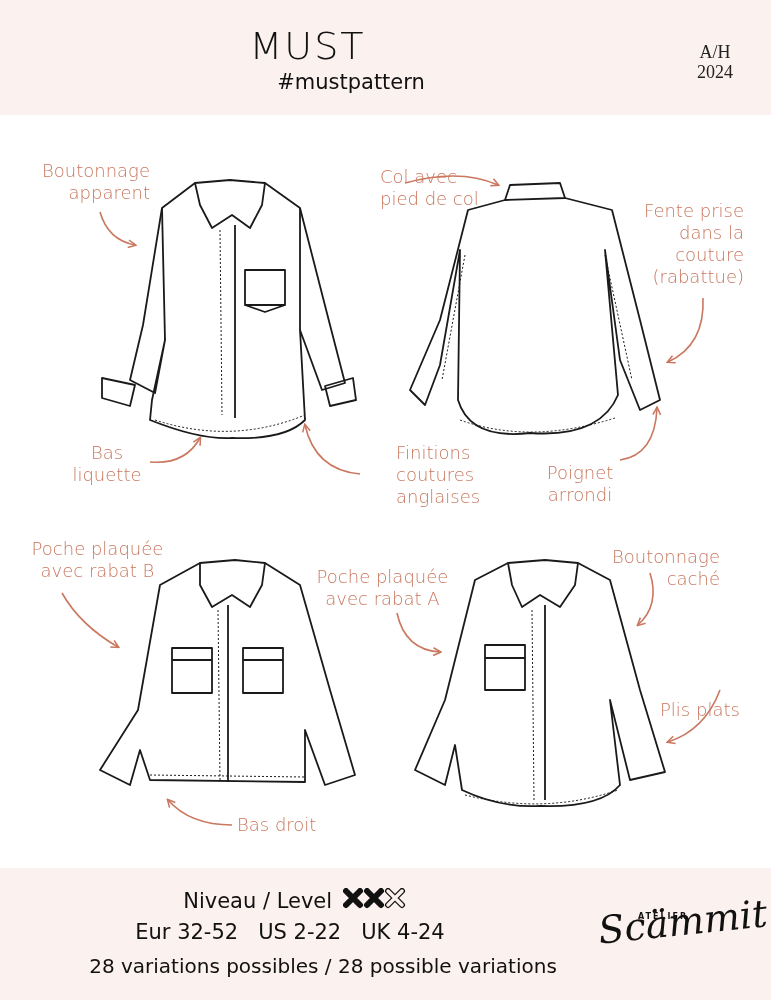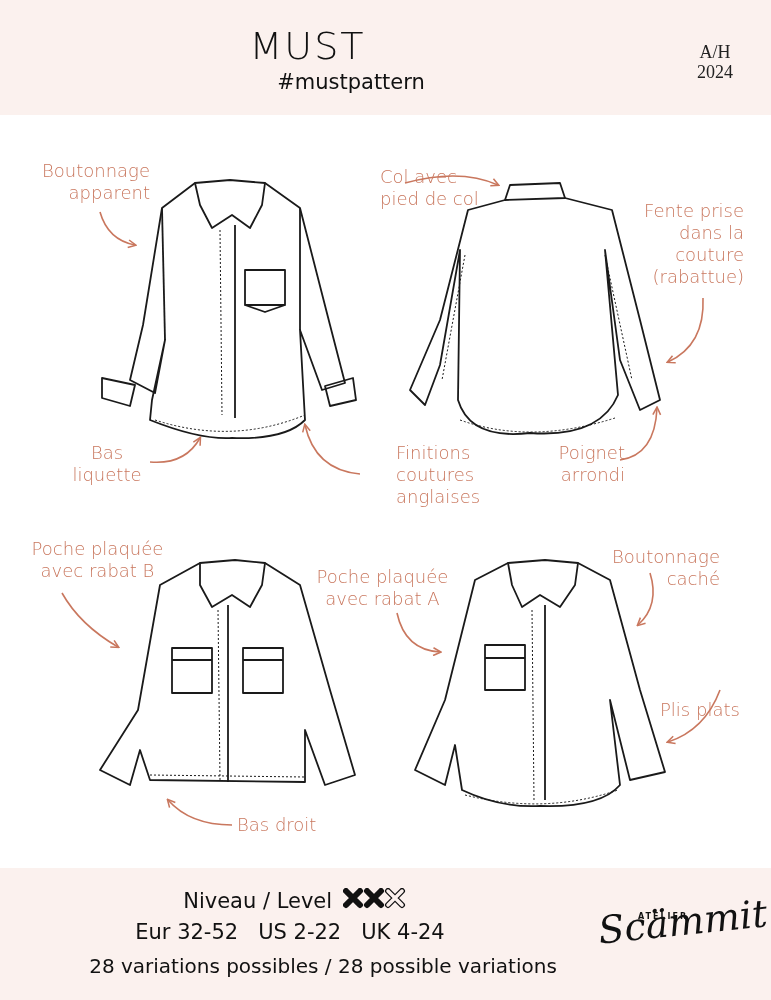--- a/index.html
+++ b/index.html
@@ -118,21 +118,21 @@
 </div>
 <div class="label c" style="left:62px; top:442px; width:90px;">
   <div>Bas</div>
   <div>liquette</div>
 </div>
 <div class="label" style="left:368px; top:442px;margin-left:28px;">
   <div>Finitions</div>
   <div>coutures</div>
   <div>anglaises</div>
 </div>
-<div class="label c" style="left:535px; top:442px; width:90px;text-align:right;">
+<div class="label c" style="left:535px; top:462px; width:90px;">
   <div>Poignet</div>
   <div>arrondi</div>
 </div>
 <div class="label c" style="left:25px; top:538px; width:145px;">
   <div>Poche plaquée</div>
   <div>avec rabat B</div>
 </div>
 <div class="label c" style="left:310px; top:566px; width:145px;">
   <div>Poche plaquée</div>
   <div>avec rabat A</div>

